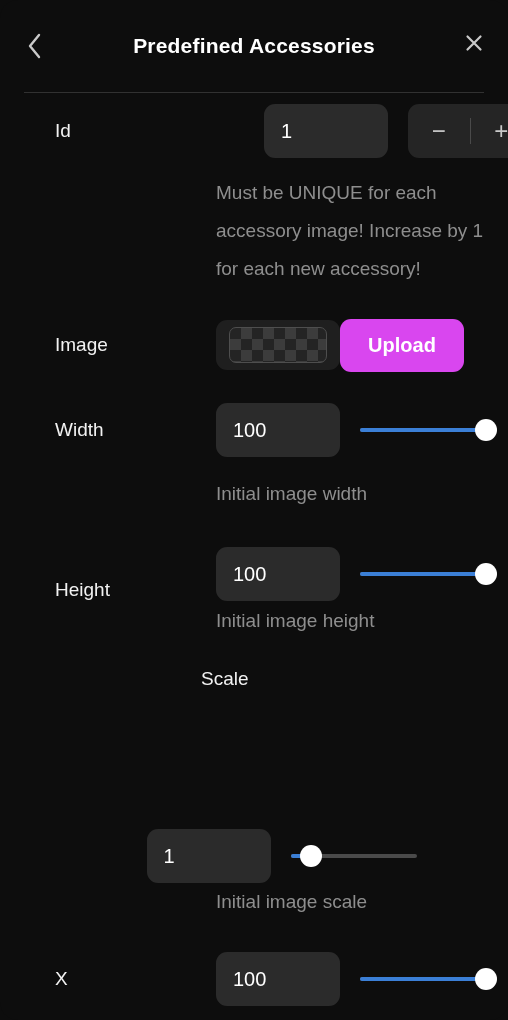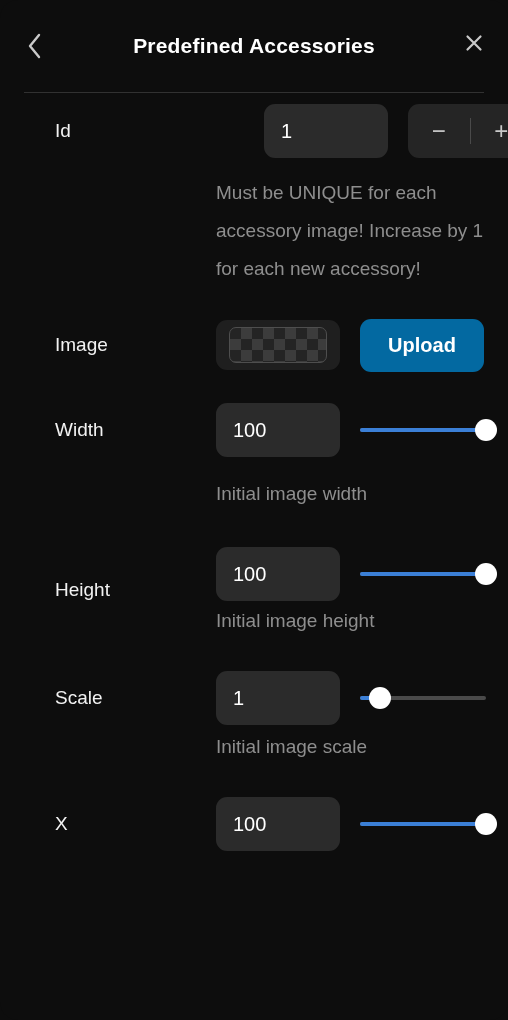--- a/index.html
+++ b/index.html
@@ -164,24 +164,23 @@
     height: 34px;
     border-radius: 7px;
     border: 1px solid #4e4e4e;
     background-image:
       linear-gradient(45deg, #3c3c3c 25%, transparent 25%, transparent 75%, #3c3c3c 75%),
       linear-gradient(45deg, #3c3c3c 25%, #242424 25%, #242424 75%, #3c3c3c 75%);
     background-size: 22px 22px;
     background-position: 0 0, 11px 11px;
   }
   .upload-btn {
-    margin-left: 20px;
     width: 124px;
     height: 53px;
-    background: #0369a1;
+    background: #d946ef;
     border-radius: 11px;
     display: flex;
     align-items: center;
     justify-content: center;
     font-size: 20px;
     font-weight: bold;
     color: #ffffff;
     cursor: pointer;
   }
 
@@ -287,21 +286,21 @@
         <div class="field">100</div>
         <div class="slider">
           <div class="slider-track"></div>
           <div class="slider-fill" style="width: 100%; background: rgb(59, 127, 214);"></div>
           <div class="slider-thumb" style="left: 100%;"></div>
         </div>
       </div>
     </div>
     <div class="help" style="margin-top:1px;">Initial image height</div>
 
-    <div class="row" style="margin-top:28px;">
+    <div class="row" style="margin-top:28px;flex-direction:column;">
       <div class="row-label">Scale</div>
       <div class="control">
         <div class="field">1</div>
         <div class="slider">
           <div class="slider-track"></div>
           <div class="slider-fill" style="width: 16%; background: rgb(59, 127, 214);"></div>
           <div class="slider-thumb" style="left: 16%;"></div>
         </div>
       </div>
     </div>

